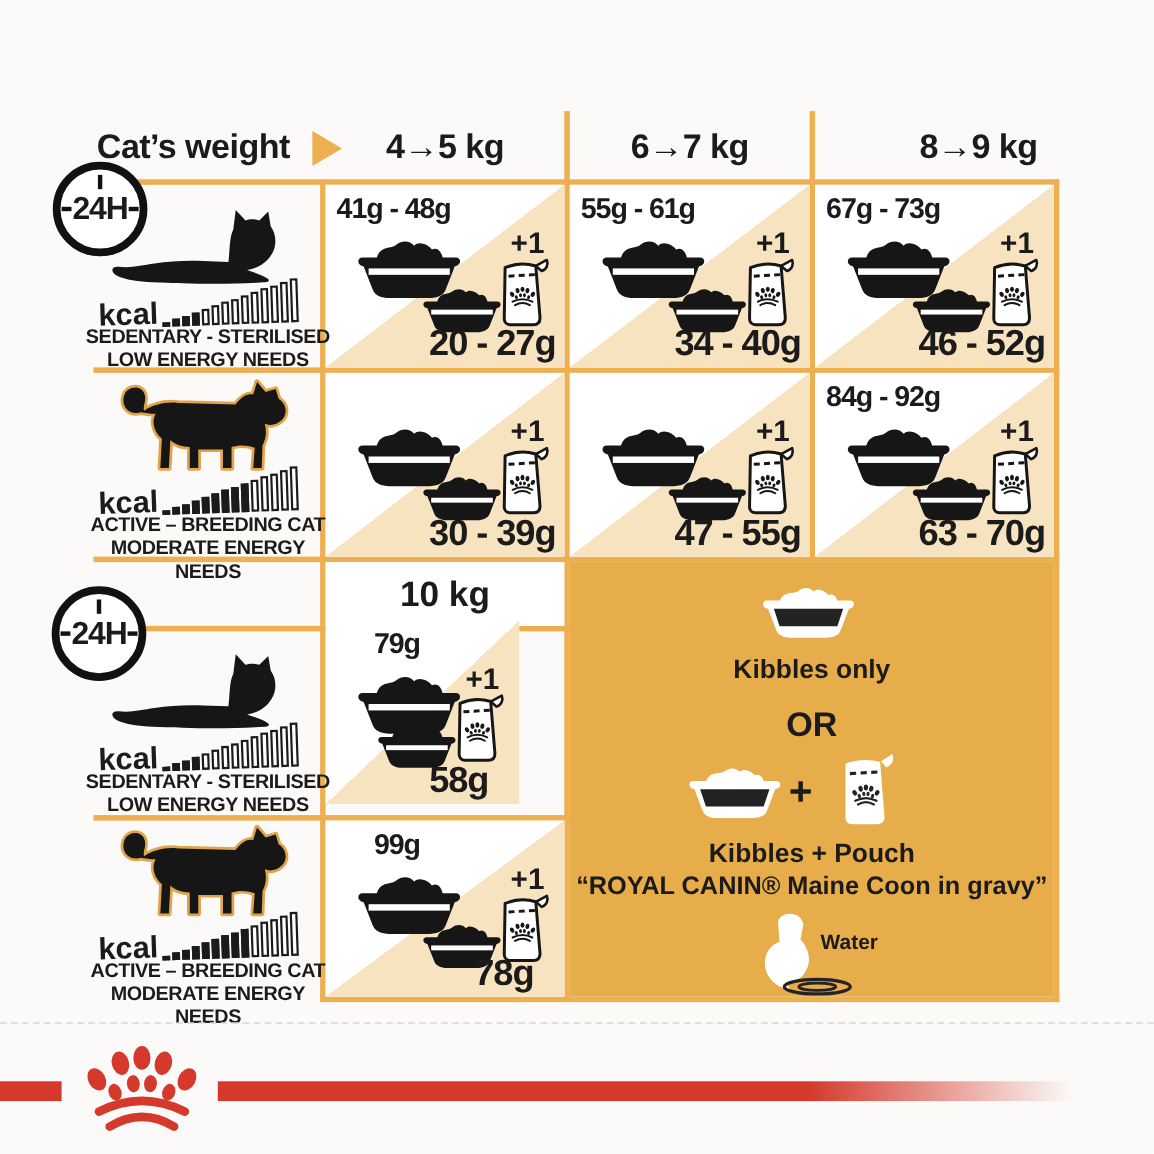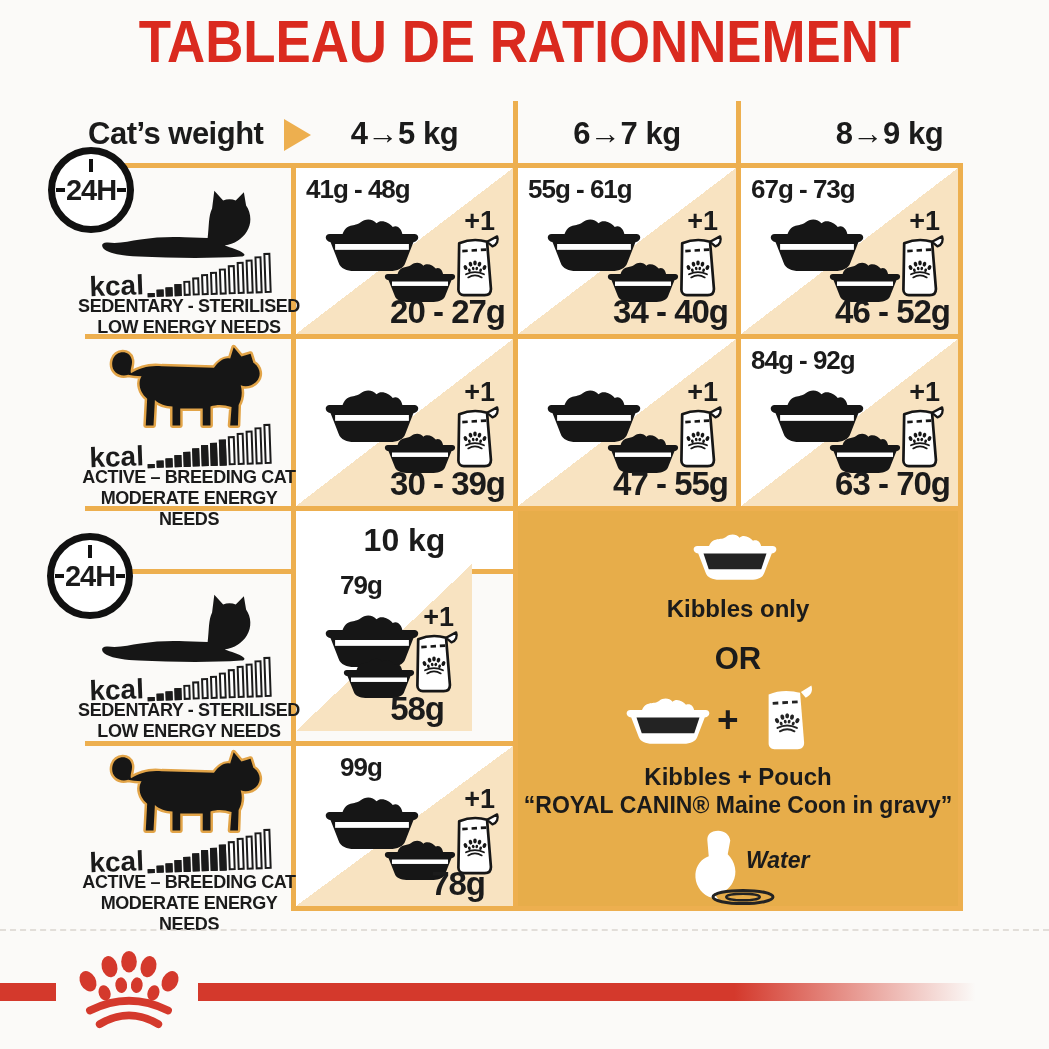--- a/index.html
+++ b/index.html
@@ -77,21 +77,21 @@
   .p-center{position:absolute;left:0;width:100%;text-align:center;font-weight:bold;}
   .p-bowl1{position:absolute;left:172px;top:22px;width:90px;height:47px;}
   .p-kibbles-only{top:84px;font-size:24px;}
   .p-or{top:130px;font-size:31px;}
   .p-bowl2{position:absolute;left:105px;top:186px;width:90px;height:47px;}
   .p-plus{position:absolute;left:199px;top:188px;font-size:37px;font-weight:bold;}
   .p-pouch{position:absolute;left:245px;top:171px;width:50px;height:70px;}
   .p-mix1{top:252px;font-size:24px;}
   .p-mix2{top:281px;font-size:23px;}
   .p-jug{position:absolute;left:160px;top:318px;width:64px;height:76px;color:#fff;}
-  .p-water{position:absolute;left:228px;top:336px;font-size:23px;font-weight:bold;font-style:italic;}
+  .p-water{position:absolute;left:228px;top:336px;font-size:19px;font-weight:bold;}
   .p-ripples{position:absolute;left:192px;top:376px;width:66px;height:20px;color:#232323;}
   
   .cutline{position:absolute;left:0;top:929px;width:1049px;border-top:2px dashed #DCD8D2;opacity:.8;}
   .stripe{position:absolute;left:0;top:983px;width:1049px;height:18px;
           background:linear-gradient(to right,var(--red2,#D4392C) 0%,var(--red2,#D4392C) 70%,rgba(212,57,44,0) 93%);}
   .crown-mask{position:absolute;left:56px;top:979px;width:142px;height:26px;background:var(--bg,#FBFAF8);}
   .crown-logo{position:absolute;left:66px;top:950px;width:126px;height:82px;color:var(--red2,#D4392C);}
   .defs-hidden{position:absolute;width:0;height:0;overflow:hidden;}
 </style>
 </head>
@@ -149,23 +149,20 @@
     </symbol>
     <symbol id="sym-jug" viewBox="0 0 100 120">
       <path fill="currentColor" d="M55,4 C68,0 80,6 82,18 L78,40 C90,52 94,70 86,84 C80,96 68,103 56,101
         L64,112 L48,107 C34,100 26,86 27,71 C28,58 36,47 48,43 L46,20 C45,11 48,7 55,4 Z"></path>
     </symbol>
   </defs>
 </svg>
 
 <div class="stage">
 
-  <div class="title-row">
-    <span class="title">TABLEAU DE RATIONNEMENT</span>
-  </div>
 
   <div class="hdr abs" style="left:88px;top:116px;">Cat’s weight</div>
   <div class="hdr-arrow"></div>
   <div class="hdr hdr-col abs" style="left:296px;top:116px;width:217px;">4→5 kg</div>
   <div class="hdr hdr-col abs" style="left:518px;top:116px;width:218px;">6→7 kg</div>
   <div class="hdr hdr-col abs" style="left:741px;top:116px;width:217px;padding-left:40px;">8→9 kg</div>
 
   <div class="gl" id="gh1"></div>
   <div class="gl" id="gh2"></div>
   <div class="gl" id="gh3"></div>

